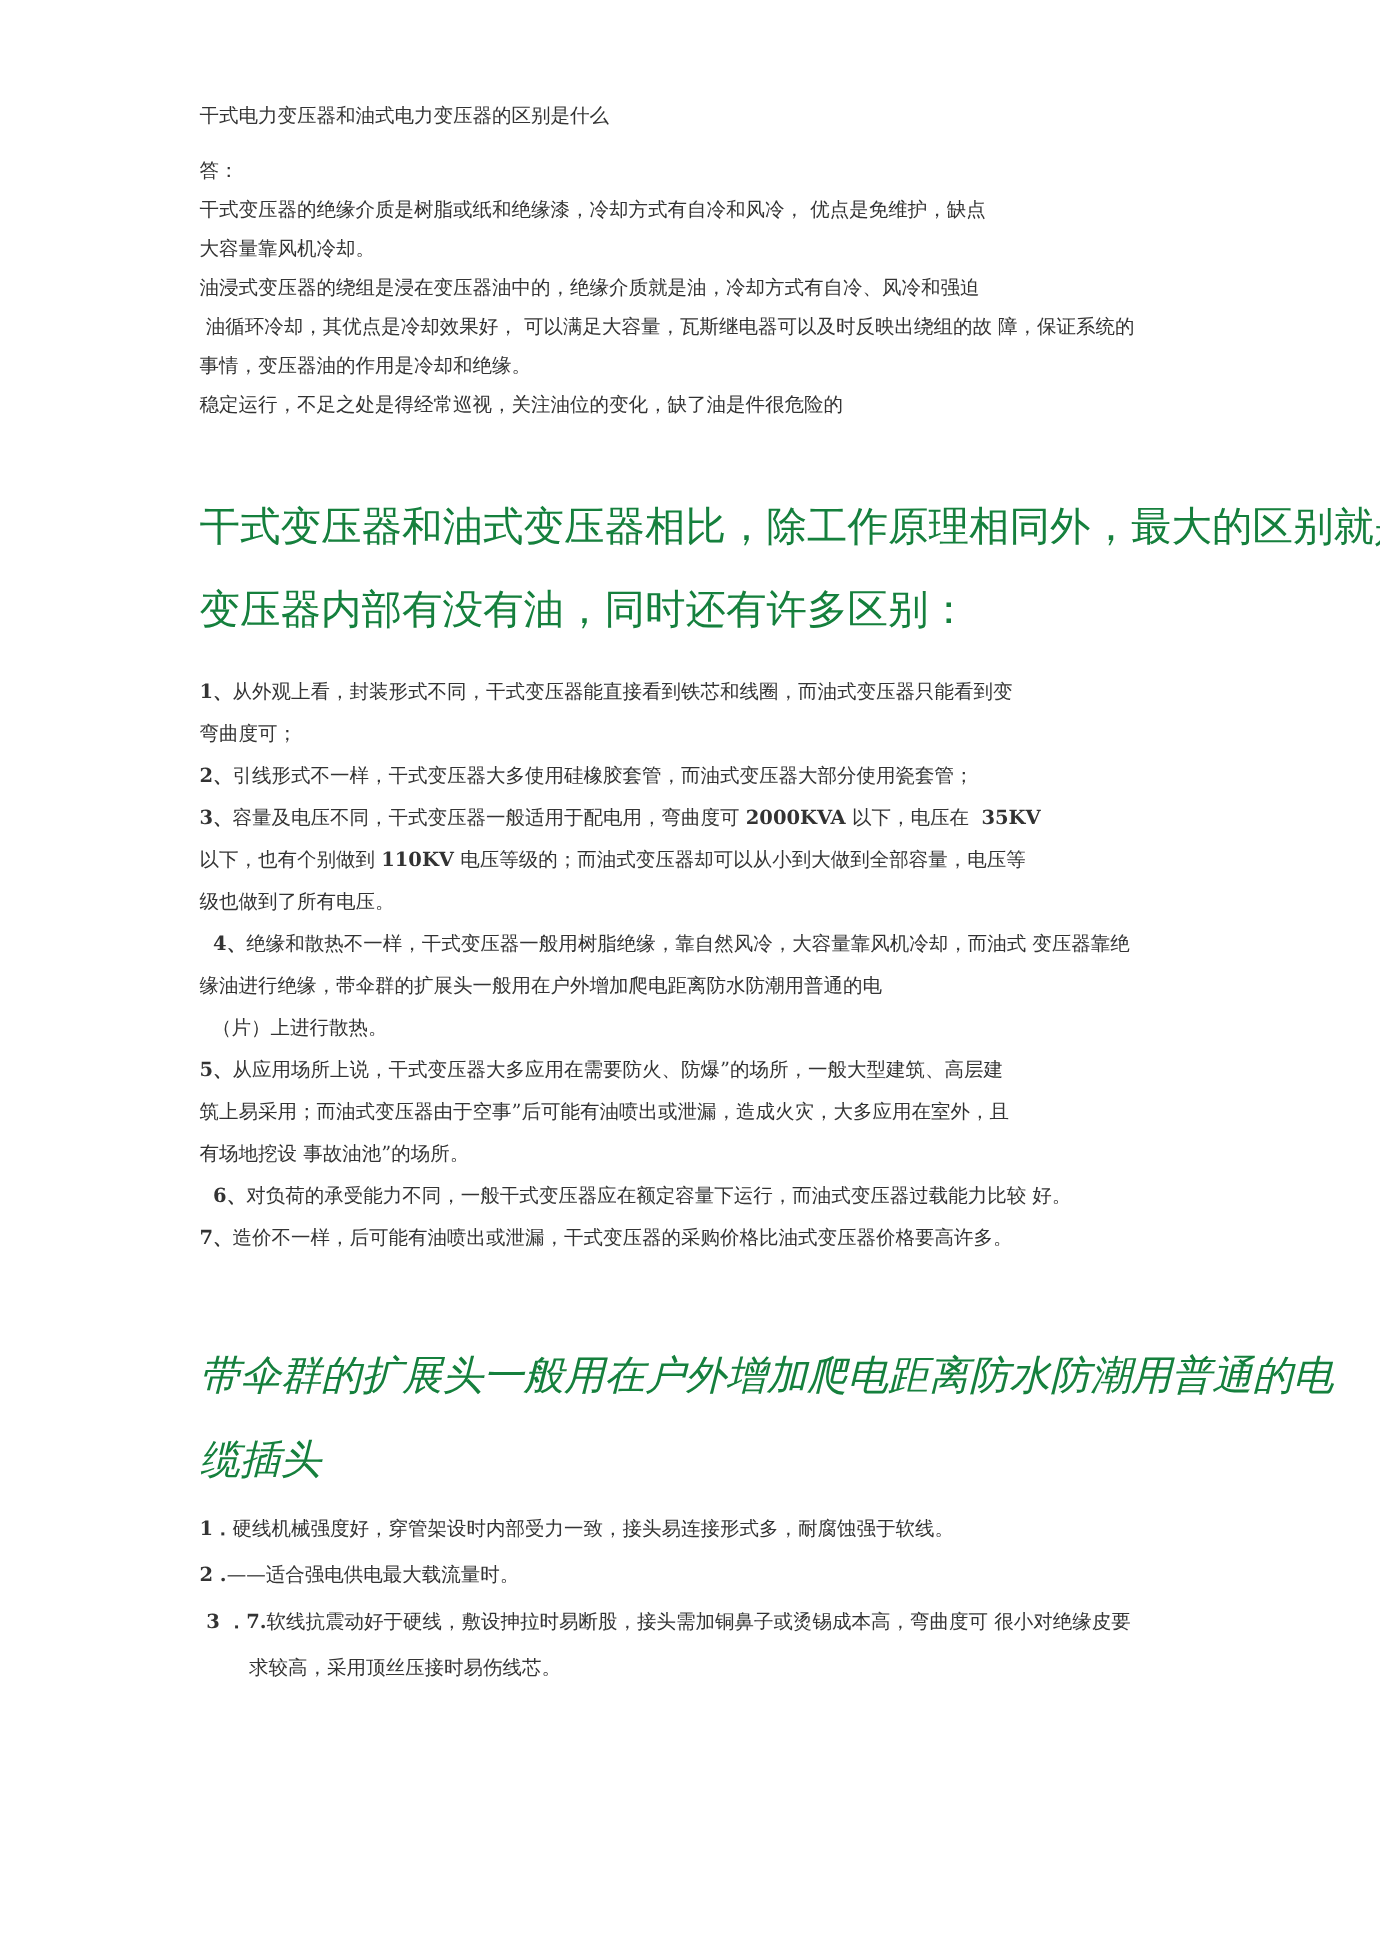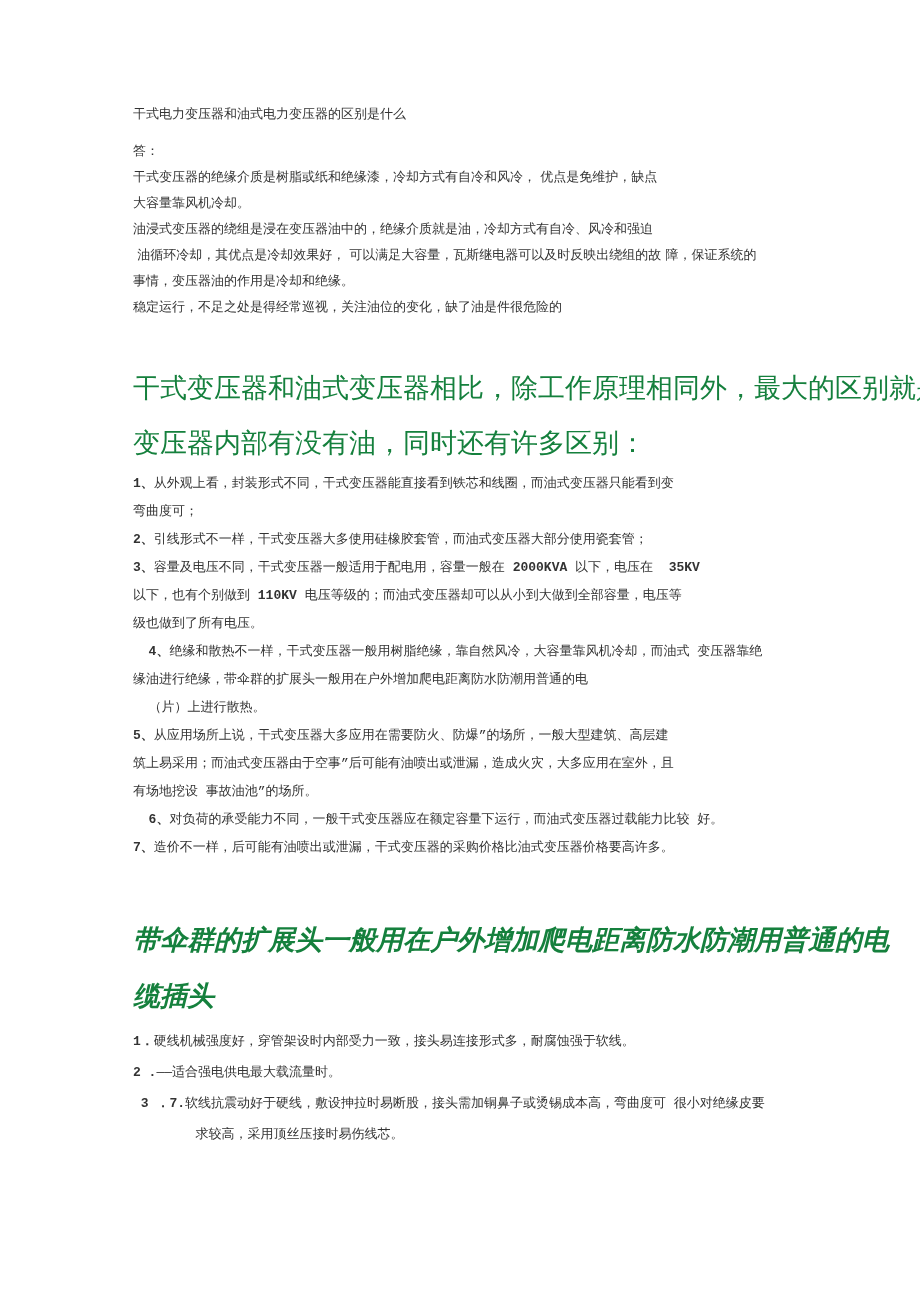--- a/index.html
+++ b/index.html
@@ -1,33 +1,33 @@
 <!DOCTYPE html>
 <html><head>
 <meta charset="utf-8">
 <style>
   html,body{margin:0;padding:0;background:#ffffff;}
   .page{
     width:920px;height:1303px;background:#ffffff;overflow:hidden;
-    box-sizing:border-box;padding:101px 20px 0 133px;
+    box-sizing:border-box;padding:65px 20px 0 133px;
     font-family:"DejaVu Serif","Liberation Serif",serif;
     color:#333333;
   }
   .line{white-space:pre;}
   .qa .line{font-size:13px;line-height:26px;}
   .question{margin-bottom:11px;}
   .heading{font-size:27px;color:#15803d;}
   .heading .line{line-height:55px;}
   #heading1{margin-top:40px;}
   #heading2{margin-top:50px;}
-  #heading2 .line{line-height:56px;font-style:italic;font-weight:bold;}
+  #heading2 .line{line-height:56px;font-style:italic;}
   .list .line{font-size:13px;line-height:28px;}
-  #list1{margin-top:0;font-family:Liberation Mono, monospace;}
+  #list1{margin-top:14px;}
   #list2{margin-top:2px;}
-  #list2 .line{line-height:31px;font-family:Liberation Mono, monospace;}
+  #list2 .line{line-height:31px;}
   .b{font-weight:bold;}
 </style>
 </head>
 <body>
 
 <div class="page">
 
   <div class="qa">
     <div class="line question">干式电力变压器和油式电力变压器的区别是什么</div>
     <div class="line">答：</div>
@@ -45,21 +45,21 @@
 
   <div class="heading" id="heading1">
       <div class="line"><span>干式变压器和油式变压器相比，除工作原理相同外，最大的区别就是</span></div>
       <div class="line"><span>变压器内部有没有油，同时还有许多区别：</span></div>
     </div>
 
   <div class="list" id="list1">
       <div class="line"><span class="b">1、</span><span>从外观上看，封装形式不同，干式变压器能直接看到铁芯和线圈，而油式变压器只能看到变</span></div>
       <div class="line"><span>弯曲度可；</span></div>
       <div class="line"><span class="b">2、</span><span>引线形式不一样，干式变压器大多使用硅橡胶套管，而油式变压器大部分使用瓷套管；</span></div>
-      <div class="line"><span class="b">3、</span><span>容量及电压不同，干式变压器一般适用于配电用，容量一般在 </span><span class="b">2000KVA</span><span> 以下，电压在  </span><span class="b">35KV</span></div>
+      <div class="line"><span class="b">3、</span><span>容量及电压不同，干式变压器一般适用于配电用，弯曲度可 </span><span class="b">2000KVA</span><span> 以下，电压在  </span><span class="b">35KV</span></div>
       <div class="line"><span>以下，也有个别做到 </span><span class="b">110KV</span><span> 电压等级的；而油式变压器却可以从小到大做到全部容量，电压等</span></div>
       <div class="line"><span>级也做到了所有电压。</span></div>
       <div class="line"><span class="b">  4、</span><span>绝缘和散热不一样，干式变压器一般用树脂绝缘，靠自然风冷，大容量靠风机冷却，而油式 变压器靠绝</span></div>
       <div class="line"><span>缘油进行绝缘，带伞群的扩展头一般用在户外增加爬电距离防水防潮用普通的电</span></div>
       <div class="line"><span>  （片）上进行散热。</span></div>
       <div class="line"><span class="b">5、</span><span>从应用场所上说，干式变压器大多应用在需要防火、防爆”的场所，一般大型建筑、高层建</span></div>
       <div class="line"><span>筑上易采用；而油式变压器由于空事”后可能有油喷出或泄漏，造成火灾，大多应用在室外，且</span></div>
       <div class="line"><span>有场地挖设 事故油池”的场所。</span></div>
       <div class="line"><span class="b">  6、</span><span>对负荷的承受能力不同，一般干式变压器应在额定容量下运行，而油式变压器过载能力比较 好。</span></div>
       <div class="line"><span class="b">7、</span><span>造价不一样，后可能有油喷出或泄漏，干式变压器的采购价格比油式变压器价格要高许多。</span></div>

